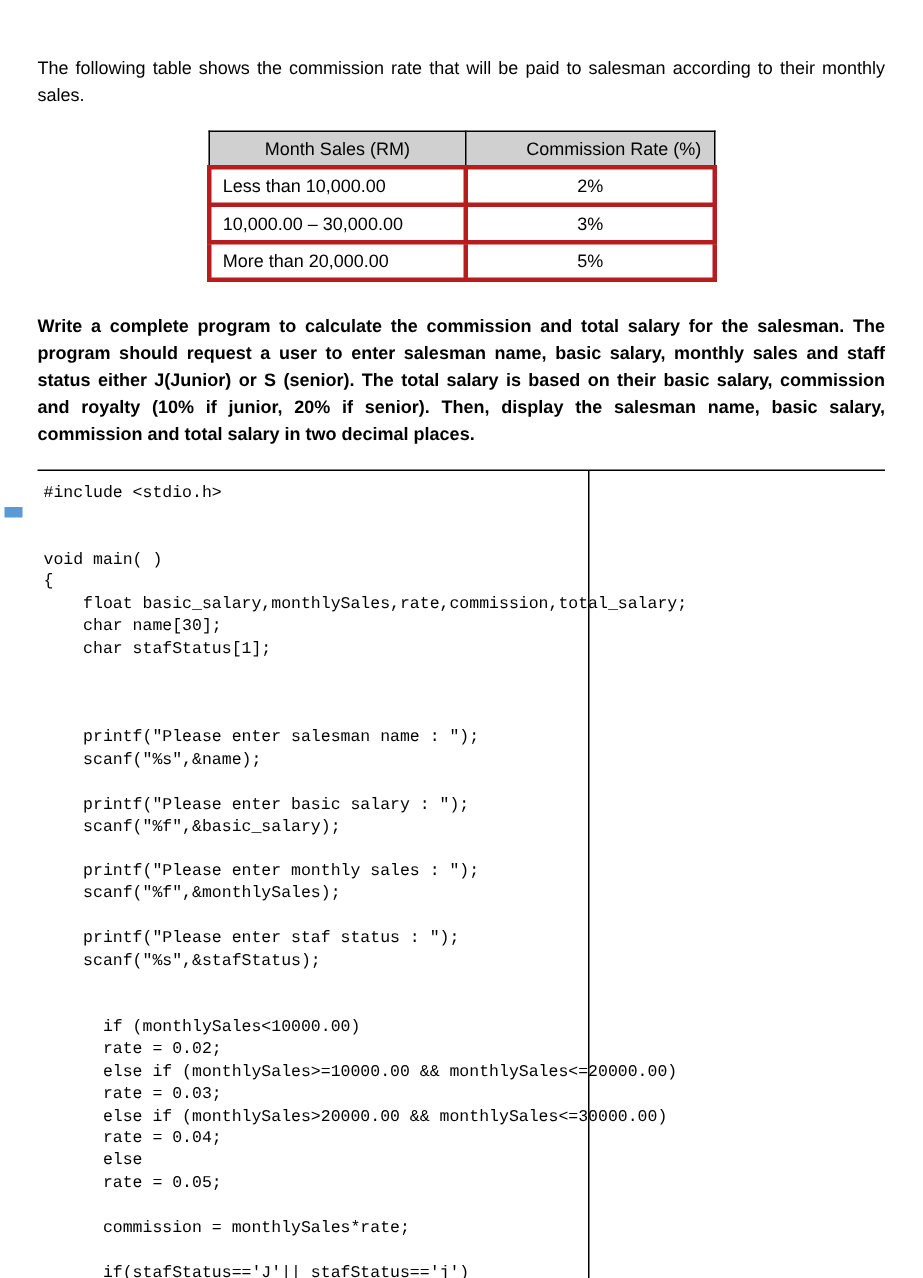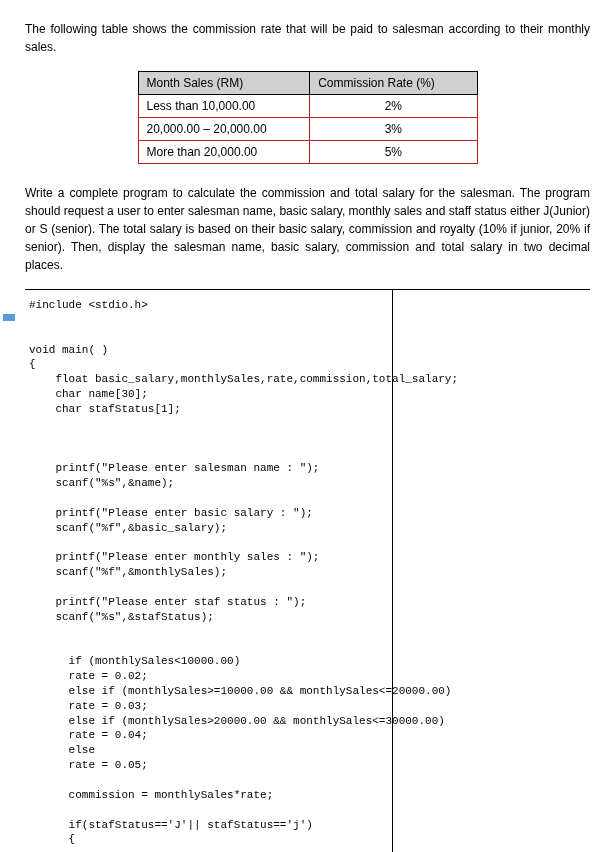--- a/index.html
+++ b/index.html
@@ -12,46 +12,48 @@
       font-size: 12px;
       color: #000;
       background: #fff;
       width: 615px;
       padding: 20px 25px;
       line-height: 1.5;
     }
     .intro-text {
       margin-bottom: 15px;
       text-align: justify;
+      margin-top: 16px;
     }
     .commission-table {
       border-collapse: collapse;
       margin: 0 auto 20px auto;
       width: 340px;
     }
     .commission-table th {
       background-color: #d0d0d0;
       border: 1px solid #000;
       padding: 2px 8px;
-      text-align: left;
+      text-align: center;
       font-weight: normal;
     }
     .commission-table th.rate-header {
-      text-align: left;
+      text-align: right;
     }
     .commission-table td {
-      border: 1px solid #b91c1c;
+      border: 3px solid #b91c1c;
       padding: 2px 8px;
     }
     .commission-table td.rate-cell {
       text-align: center;
     }
     .problem-text {
       margin-bottom: 15px;
       text-align: justify;
+      font-weight: bold;
     }
     .code-container {
       display: flex;
       border-top: 1px solid #000;
       position: relative;
     }
     .marker {
       position: absolute;
       left: -22px;
       top: 24px;
@@ -84,21 +86,21 @@
       <th>Month Sales (RM)</th>
       <th class="rate-header">Commission Rate (%)</th>
     </tr>
   </thead>
   <tbody>
     <tr>
       <td>Less than 10,000.00</td>
       <td class="rate-cell">2%</td>
     </tr>
     <tr>
-      <td>20,000.00 – 20,000.00</td>
+      <td>10,000.00 – 30,000.00</td>
       <td class="rate-cell">3%</td>
     </tr>
     <tr>
       <td>More than 20,000.00</td>
       <td class="rate-cell">5%</td>
     </tr>
   </tbody>
 </table>
 
 <p class="problem-text">Write a complete program to calculate the commission and total salary for the salesman. The program should request a user to enter salesman name, basic salary, monthly sales and staff status either J(Junior) or S (senior). The total salary is based on their basic salary, commission and royalty (10% if junior, 20% if senior). Then, display the salesman name, basic salary, commission and total salary in two decimal places.</p>

